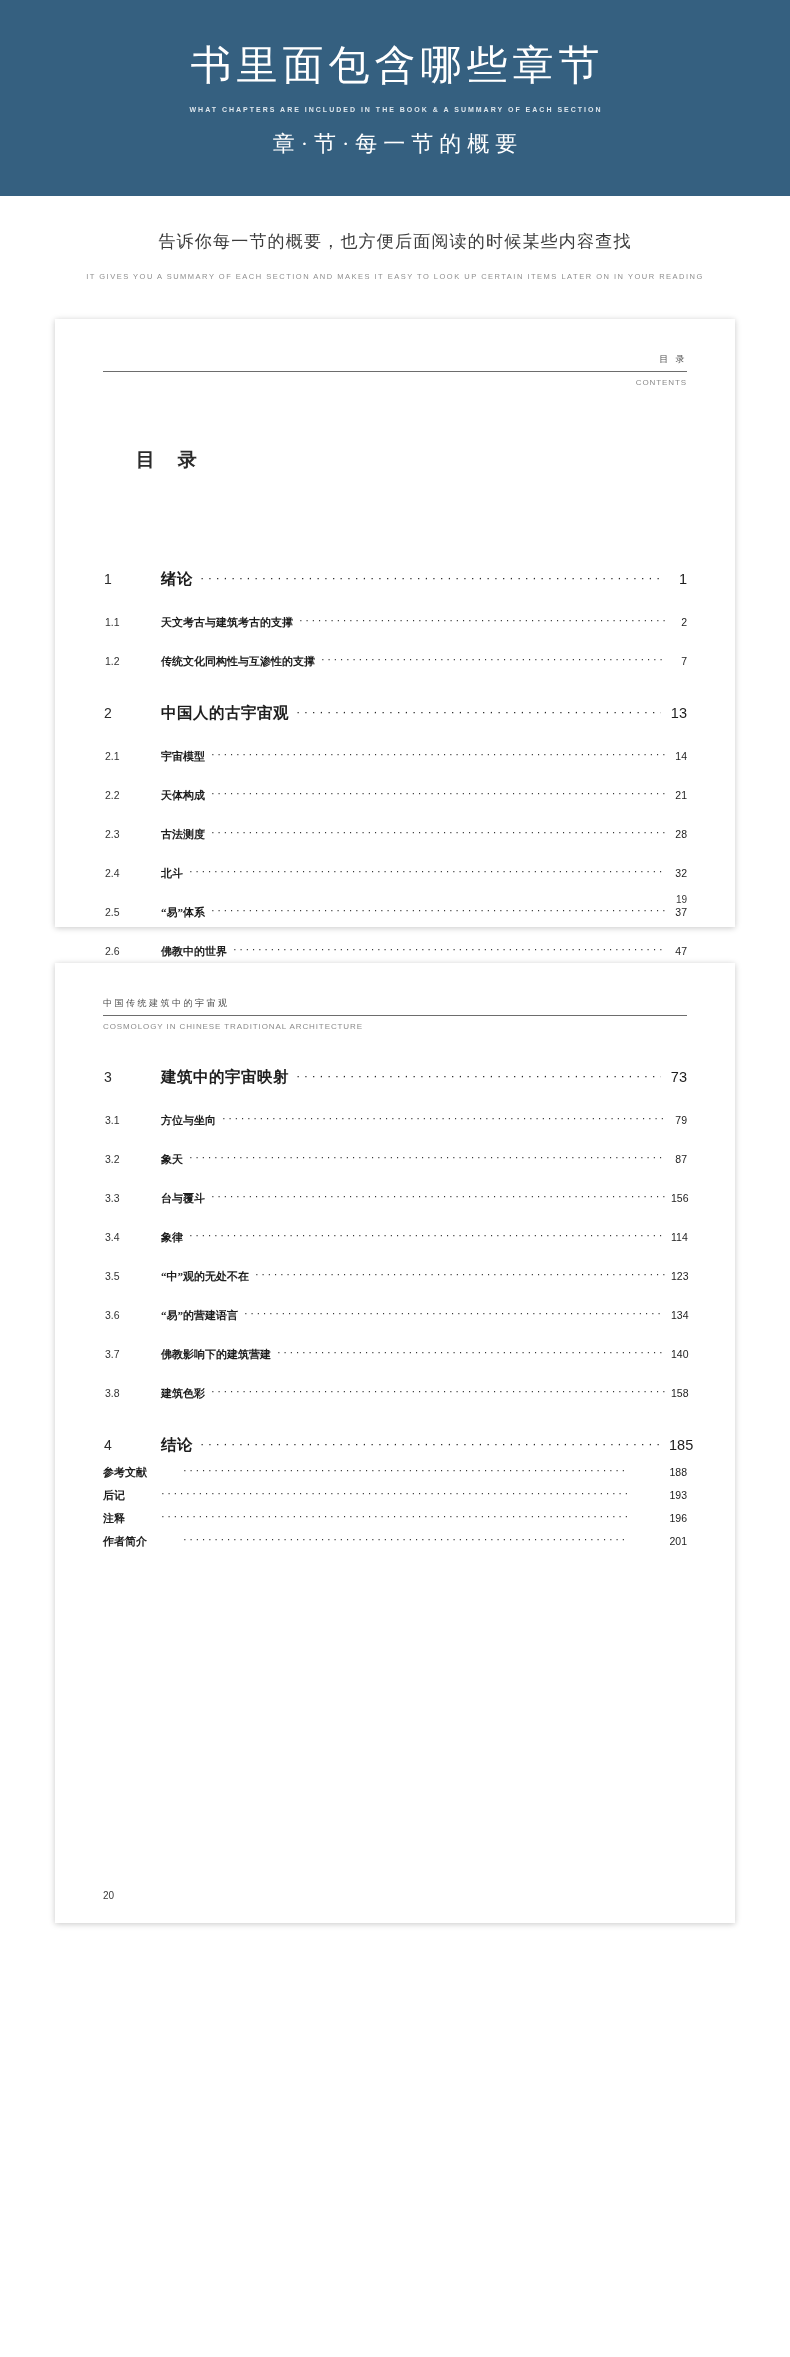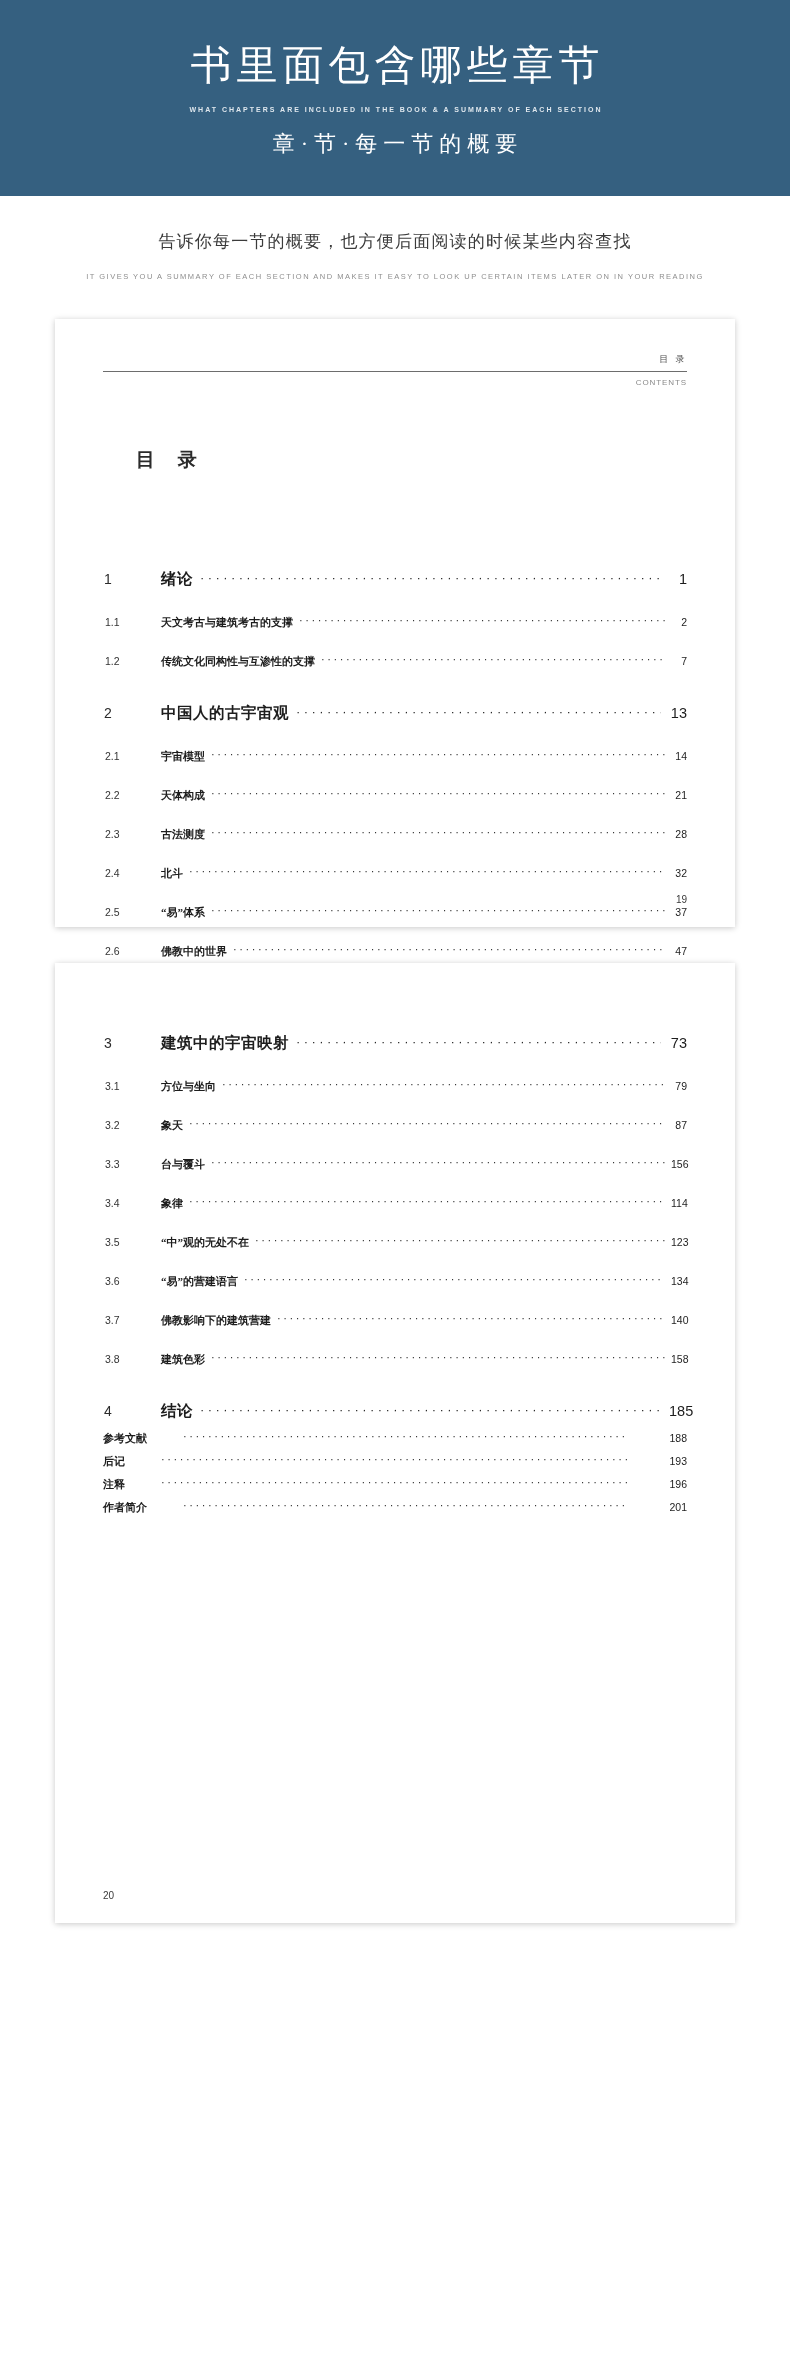--- a/index.html
+++ b/index.html
@@ -336,20 +336,29 @@
             <span class="leader">············································································································································</span>
             <span class="pg">57</span>
           </div>
         </div>
       </div>
 
     <div class="folio folio-right">19</div>
   </div>
 
   <div class="page page-two">
+    <div class="runhead">
+      <div class="runhead-row runhead-left">
+        <span class="runhead-cn">中国传统建筑中的宇宙观</span>
+      </div>
+      <div class="runhead-rule"></div>
+      <div class="runhead-en-row" style="justify-content:flex-start;">
+        <span class="runhead-en">COSMOLOGY IN CHINESE TRADITIONAL ARCHITECTURE</span>
+      </div>
+    </div>
 
     <div class="toc toc-two">
         <div class="toc-group">
           <div class="toc-row toc-chapter">
             <span class="num">3</span>
             <span class="label">建筑中的宇宙映射</span>
             <span class="leader">············································································································································</span>
             <span class="pg">73</span>
           </div>
           <div class="toc-row toc-sub">

